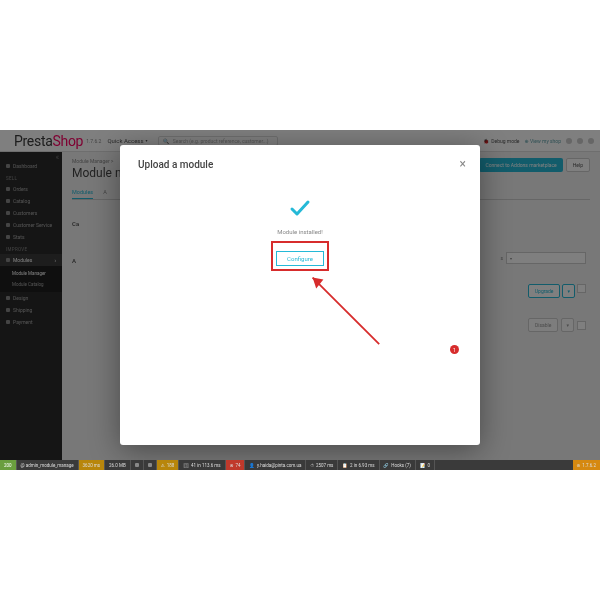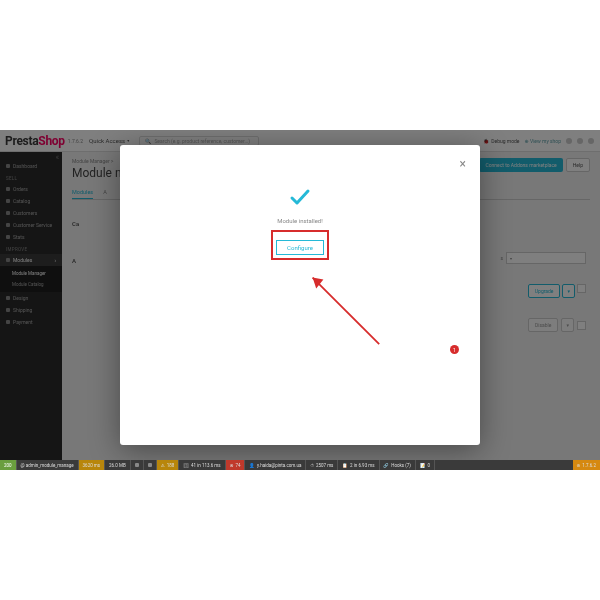--- a/index.html
+++ b/index.html
@@ -3,21 +3,21 @@
 <meta charset="utf-8">
 <style>
 *{margin:0;padding:0;box-sizing:border-box;font-family:-apple-system,BlinkMacSystemFont,"Segoe UI",Roboto,sans-serif}
 body{background:#fff;display:flex;align-items:center;justify-content:center;height:600px}
 .stage{position:relative;width:600px;height:600px;background:#fff;overflow:hidden}
 .letterbox-top,.letterbox-bot{position:absolute;left:0;right:0;height:130px;background:#fff}
 .letterbox-top{top:0}.letterbox-bot{bottom:0}
 .app{position:absolute;top:130px;left:0;right:0;bottom:130px;background:#f5f5f5;overflow:hidden}
 .overlay{position:absolute;inset:0;background:rgba(0,0,0,0.5);z-index:5}
 .header{position:absolute;top:0;left:0;right:0;height:22px;background:#fff;border-bottom:1px solid #ddd;z-index:3;display:flex;align-items:center;font-size:6px;color:#555}
-.logo{font-weight:700;font-size:12px;color:#3a3a3a;margin-left:5px;letter-spacing:-.3px}
+.logo{font-weight:400;font-size:14px;color:#3a3a3a;margin-left:14px;letter-spacing:-.3px}
 .logo .pink{color:#fc0364}
 .ver{font-size:5px;color:#888;margin-left:3px}
 .qa{margin-left:6px;color:#555}
 .srch{margin-left:10px;color:#aaa;border:1px solid #ddd;border-radius:2px;padding:1px 5px;font-size:5px;display:flex;align-items:center;gap:3px;width:120px}
 .hr{margin-left:auto;display:flex;align-items:center;gap:5px;margin-right:6px;color:#888}
 .hr span{font-size:5px}
 .bug{color:#555}
 .view{color:#5c9ea7}
 .ic{width:6px;height:6px;border-radius:50%;background:#ccc;display:inline-block}
 .sidebar{position:absolute;top:22px;left:0;width:62px;bottom:10px;background:#2b2b2b;z-index:3;font-size:5px;color:#aaa}
@@ -174,20 +174,21 @@
           <button class="dis-btn">Disable</button>
           <button class="dis-dd">▾</button>
           <span class="chk"></span>
         </div>
       </div>
     </div>
 
     <div class="overlay"></div>
 
     <div class="modal">
+      <div class="m-title">Upload a module</div>
       <button class="m-close">×</button>
       <div class="m-body">
         <div class="check">
           <svg viewBox="0 0 24 24">
               <path d="M4 13 L9 18 L20 6" stroke="#25b9d7" stroke-width="3" fill="none" stroke-linecap="round" stroke-linejoin="round"></path>
             </svg>
         </div>
         <div class="m-msg">Module installed!</div>
         <div class="cfg-wrap">
           <button class="cfg-btn">Configure</button>

